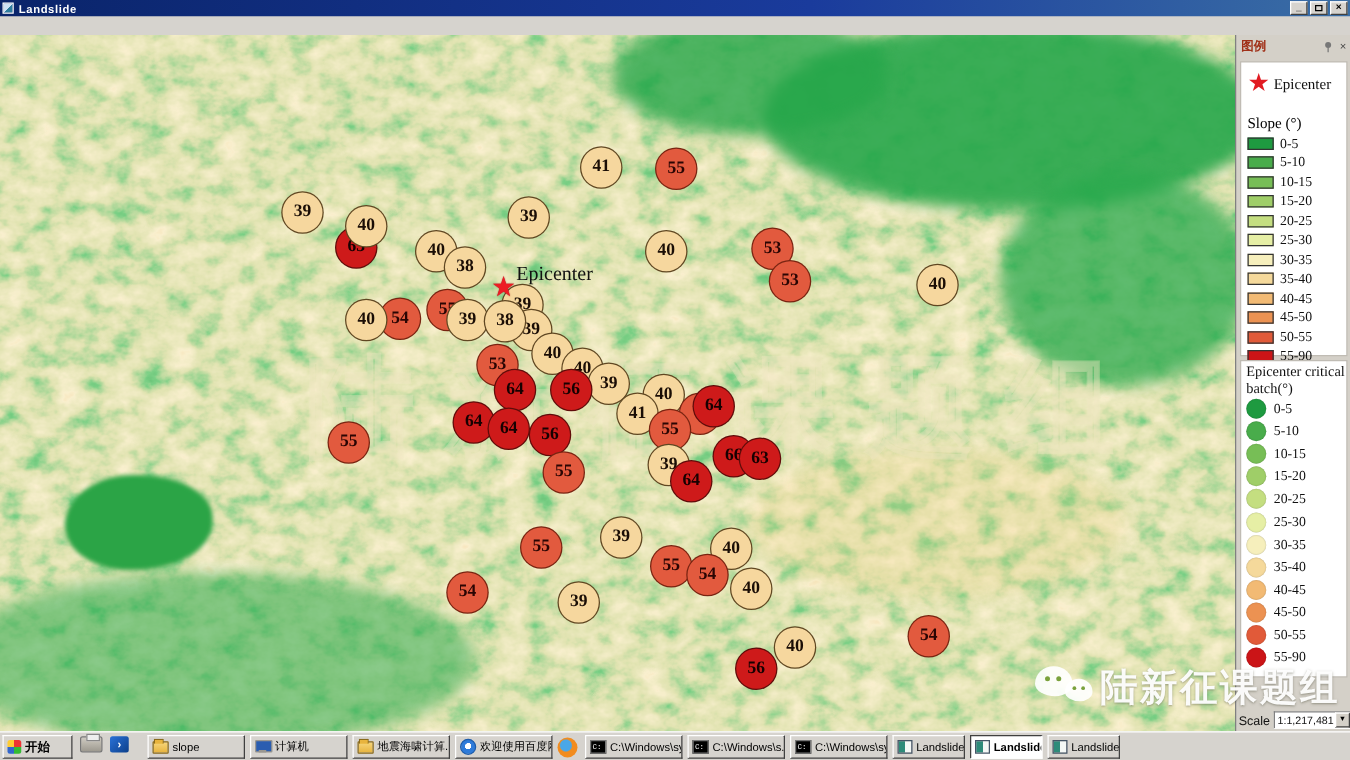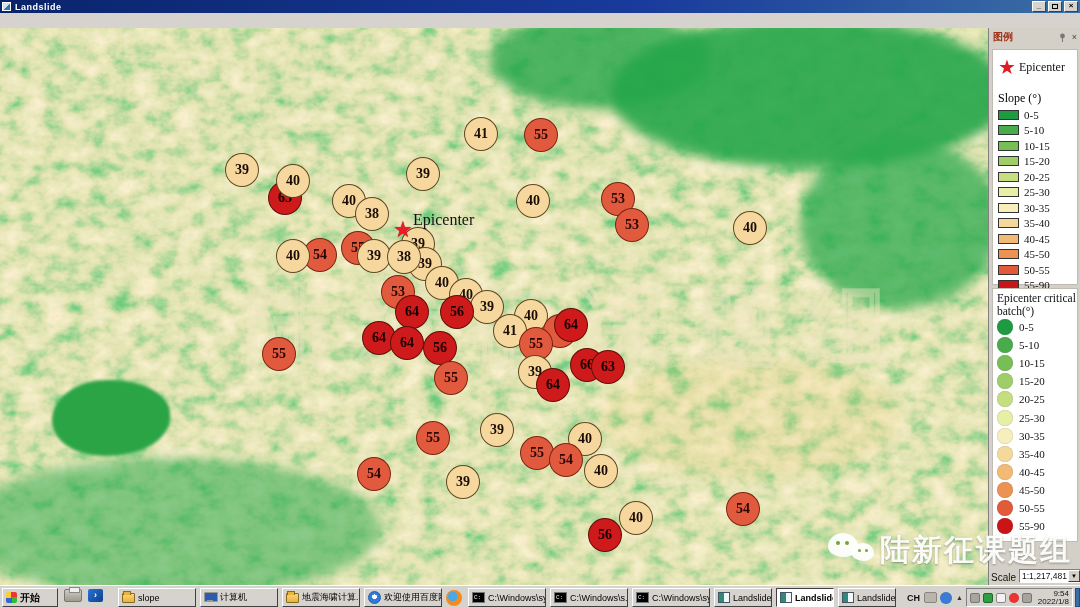--- a/index.html
+++ b/index.html
@@ -421,35 +421,15 @@
         <div class="tbtn active" style="left: 776px; width: 58px;">
           <span class="task-icon icon-app"></span>
           <span>Landslide</span>
         </div>
         <div class="tbtn" style="left: 838px; width: 58px;">
           <span class="task-icon icon-app"></span>
           <span>Landslide</span>
         </div>
       </div>
 
-    <div class="tray">
-      <span class="lang">CH</span>
-      <span class="tray-mini tm-kbd"></span>
-      <span class="tray-mini tm-ime"></span>
-      <span class="tm-up">▲</span>
-      <span class="tray-box">
-        <span style="display:flex;align-items:center;">
-            <span class="ticon ti-gray"></span>
-            <span class="ticon ti-green"></span>
-            <span class="ticon ti-flag"></span>
-            <span class="ticon ti-red"></span>
-            <span class="ticon ti-gray"></span>
-          </span>
-        <span class="clock">
-          <span>9:54</span><br>
-          <span>2022/1/8</span>
-        </span>
-      </span>
-      <span class="show-desktop"></span>
-    </div>
   </div>
 
 </div>
 
 </body></html>

